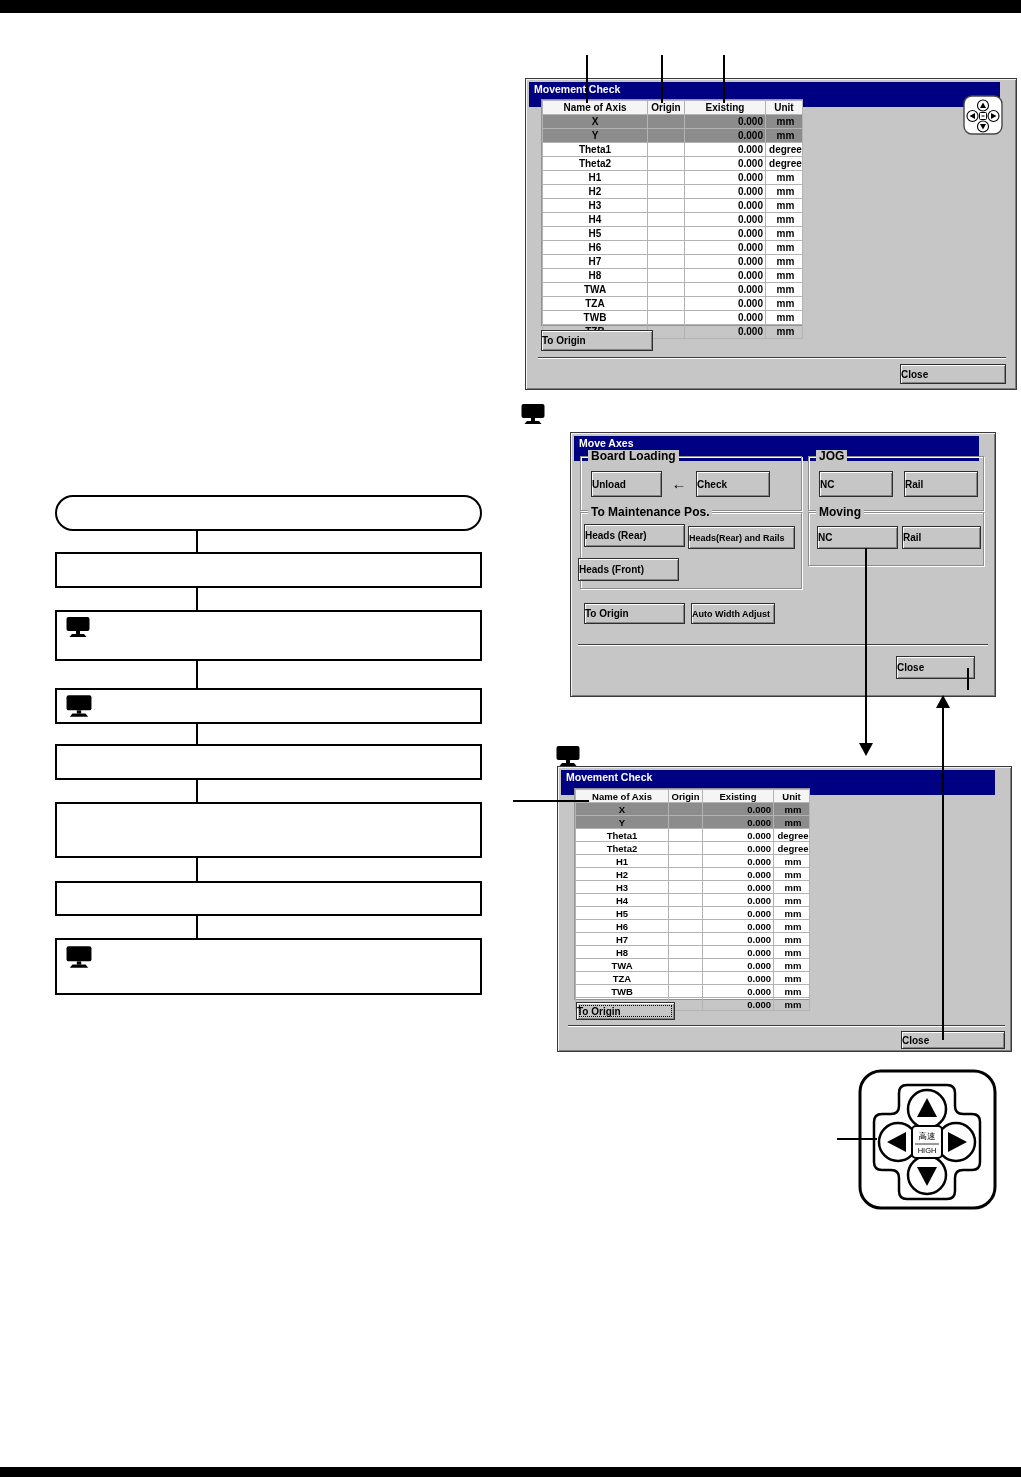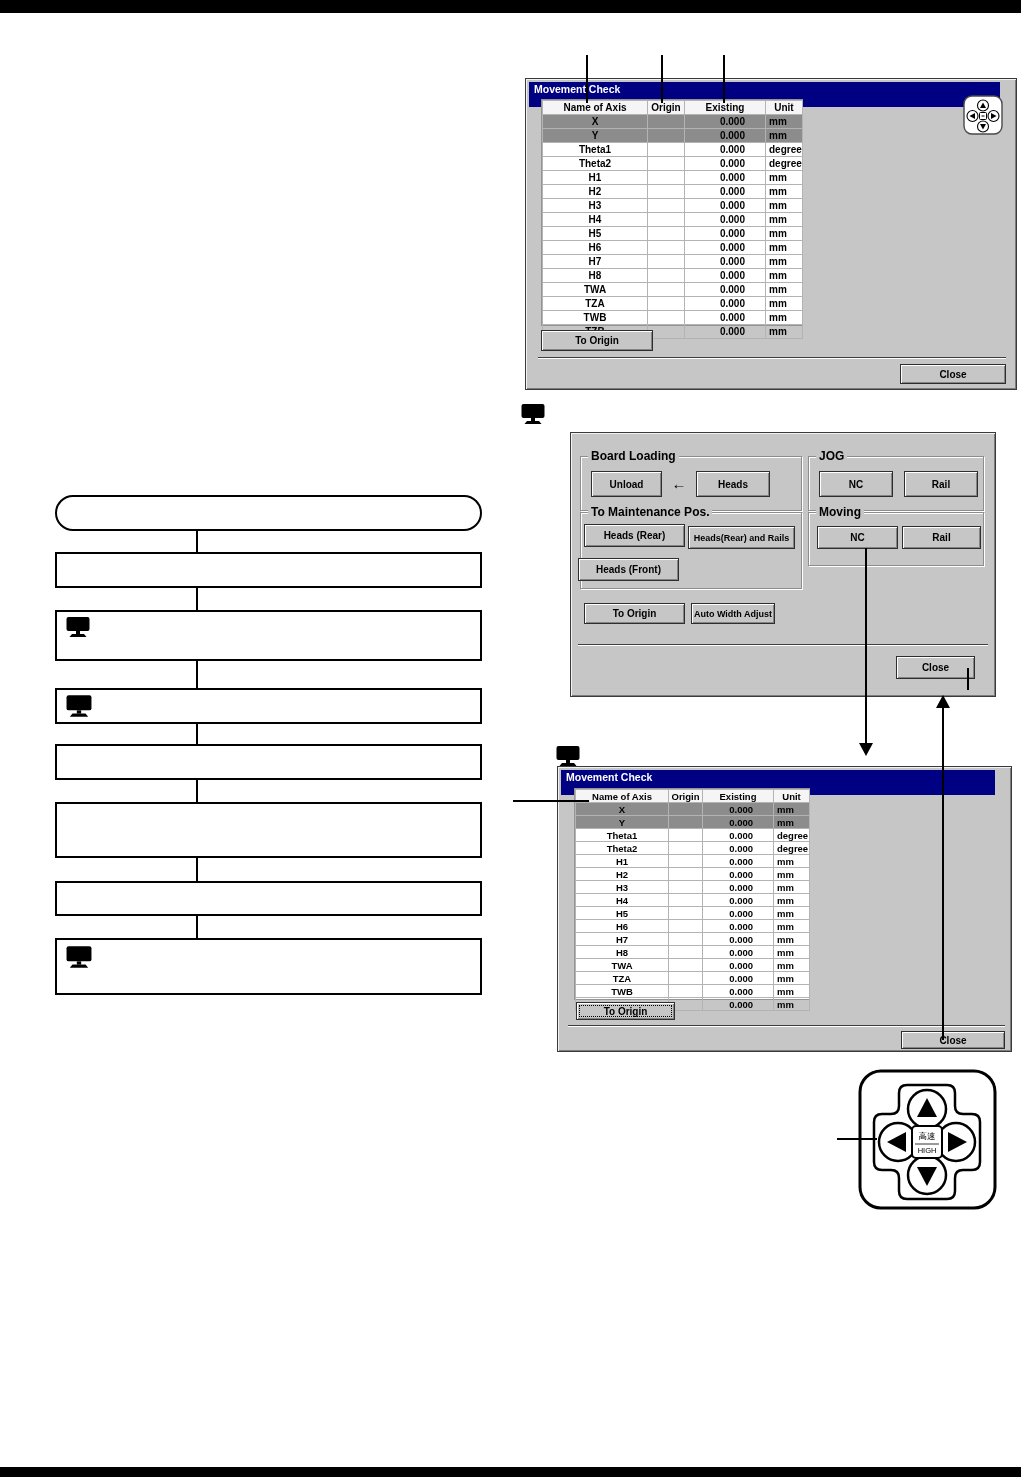--- a/index.html
+++ b/index.html
@@ -9,38 +9,38 @@
   .bar{position:absolute;left:0;width:1021px;background:#000;}
 
   
   .win{position:absolute;background:#c6c6c6;border:1px solid #3a3a3a;
        box-shadow:inset 1px 1px 0 #f2f2f2, inset -1px -1px 0 #7d7d7d;}
   .tbar{position:absolute;left:3px;right:16px;top:3px;height:25px;background:#000082;color:#fff;
         font-size:10.5px;font-weight:700;line-height:15px;padding-left:5px;box-sizing:border-box;}
 
   .btn{position:absolute;background:#c6c6c6;border:1px solid #2e2e2e;
        box-shadow:inset 1px 1px 0 #ffffff, inset -1px -1px 0 #848484;
-       font-size:10px;font-weight:600;display:flex;align-items:center;justify-content:center;
+       font-size:10px;font-weight:600;display:flex;align-items:center;justify-content:flex-start;
        box-sizing:border-box;cursor:default;}
   .btn.small{font-size:9px;}
   .btn.focus{outline:1px dotted #000;outline-offset:-4px;}
 
   .grp{position:absolute;border:1px solid #8d8d8d;box-shadow:inset 1px 1px 0 #fff,1px 1px 0 #fff;box-sizing:border-box;}
   .grp-label{position:absolute;top:-7px;left:7px;background:#c6c6c6;padding:0 3px;font-size:12px;font-weight:600;line-height:12px;}
 
   .sep{position:absolute;height:0;border-top:1px solid #3f3f3f;border-bottom:1px solid #ffffff;}
 
   
   .twrap{position:absolute;background:#fff;border:1px solid #949494;box-sizing:border-box;}
   .twrap table{width:100%;border-collapse:collapse;table-layout:fixed;}
   .twrap th,.twrap td{border:1px solid #b3b3b3;overflow:hidden;white-space:nowrap;padding:0;}
   .twrap th{background:#f5f5f5;font-weight:600;font-size:10px;height:13px;text-align:center;}
   .twrap td{font-size:10px;font-weight:600;height:13px;text-align:center;}
-  .twrap td.c2{text-align:right;padding-right:20px;}
-  .twrap td.c3{text-align:left;padding-left:3px;}
+  .twrap td.c2{text-align:right;padding-right:2px;}
+  .twrap td.c3{text-align:center;padding-left:3px;}
   .twrap tr.hl td{background:#8c8c8c;}
   #t1 .c0{width:104px}#t1 .c1{width:36px}#t1 .c2{width:80px}#t1 .c3{width:36px}
   #t2 .c0{width:92px}#t2 .c1{width:33px}#t2 .c2{width:70px}#t2 .c3{width:35px}
   #t2 th,#t2 td{height:12px;font-size:9.5px;}
 
   
   .vline{position:absolute;width:2px;background:#000;z-index:30;}
   .hline{position:absolute;height:2px;background:#000;z-index:30;}
   .arrow-down{position:absolute;width:0;height:0;border-left:7px solid transparent;border-right:7px solid transparent;border-top:13px solid #000;z-index:30;}
   .arrow-up{position:absolute;width:0;height:0;border-left:7px solid transparent;border-right:7px solid transparent;border-bottom:13px solid #000;z-index:30;}
@@ -202,30 +202,33 @@
     </div>
   </div>
 
   <svg class="mon" style="left:521px;top:404px;" width="24" height="20" viewBox="0 0 24 20">
     <rect x="0.5" y="0" width="23" height="14" rx="2" fill="#000"></rect>
     <rect x="10" y="14" width="4" height="3" fill="#000"></rect>
     <path d="M6 17 L18 17 L20.5 20 L3.5 20 Z" fill="#000"></path>
   </svg>
 
   <div class="win" style="left:570px;top:432px;width:424px;height:263px;">
+    <div class="tbar">
+      <span>Move Axes</span>
+    </div>
 
     <div class="grp" style="left:9px;top:23px;width:222px;height:55px;">
       <span class="grp-label">Board Loading</span>
     </div>
     <div class="btn" style="left:20px;top:38px;width:71px;height:26px;">
       <span>Unload</span>
     </div>
     <div class="larrow" style="left:94px;top:42px;width:28px;">←</div>
     <div class="btn" style="left:125px;top:38px;width:74px;height:26px;">
-      <span>Heads</span>
+      <span>Check</span>
     </div>
 
     <div class="grp" style="left:237px;top:23px;width:176px;height:55px;">
       <span class="grp-label">JOG</span>
     </div>
     <div class="btn" style="left:248px;top:38px;width:74px;height:26px;">
       <span>NC</span>
     </div>
     <div class="btn" style="left:333px;top:38px;width:74px;height:26px;">
       <span>Rail</span>

